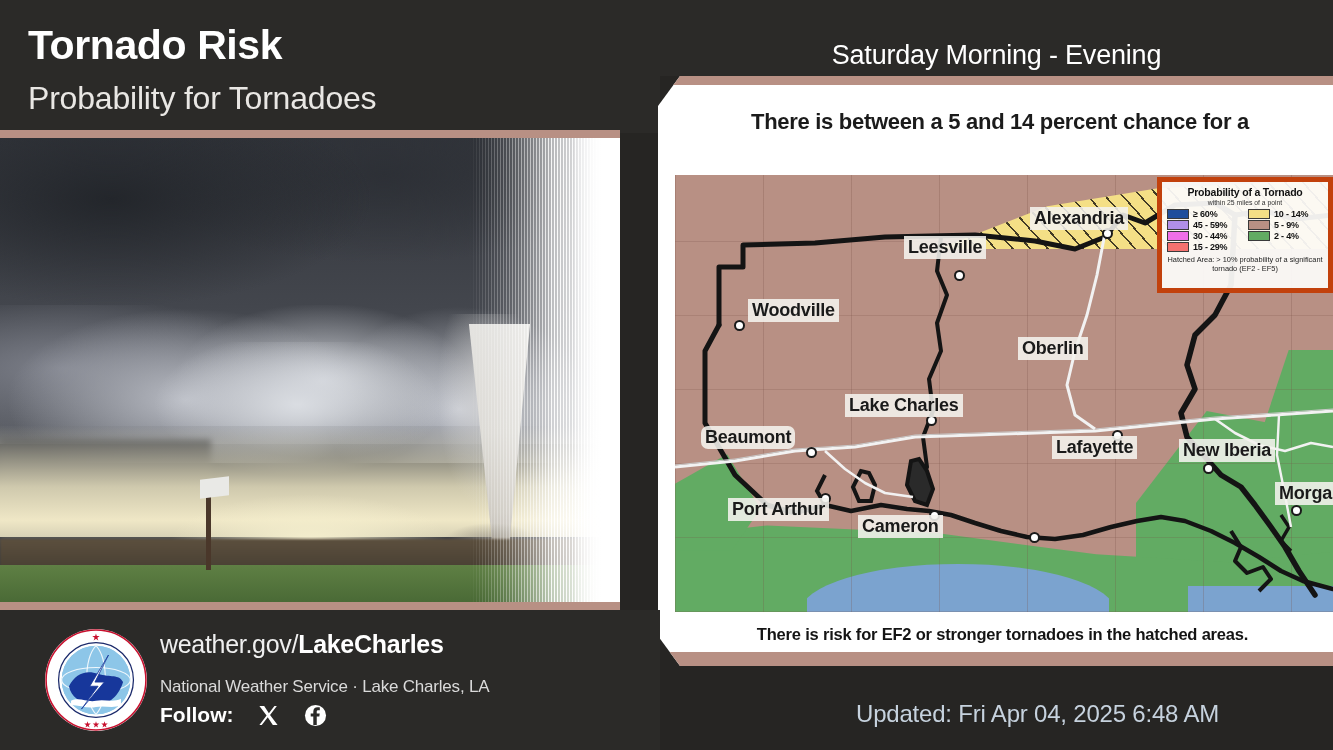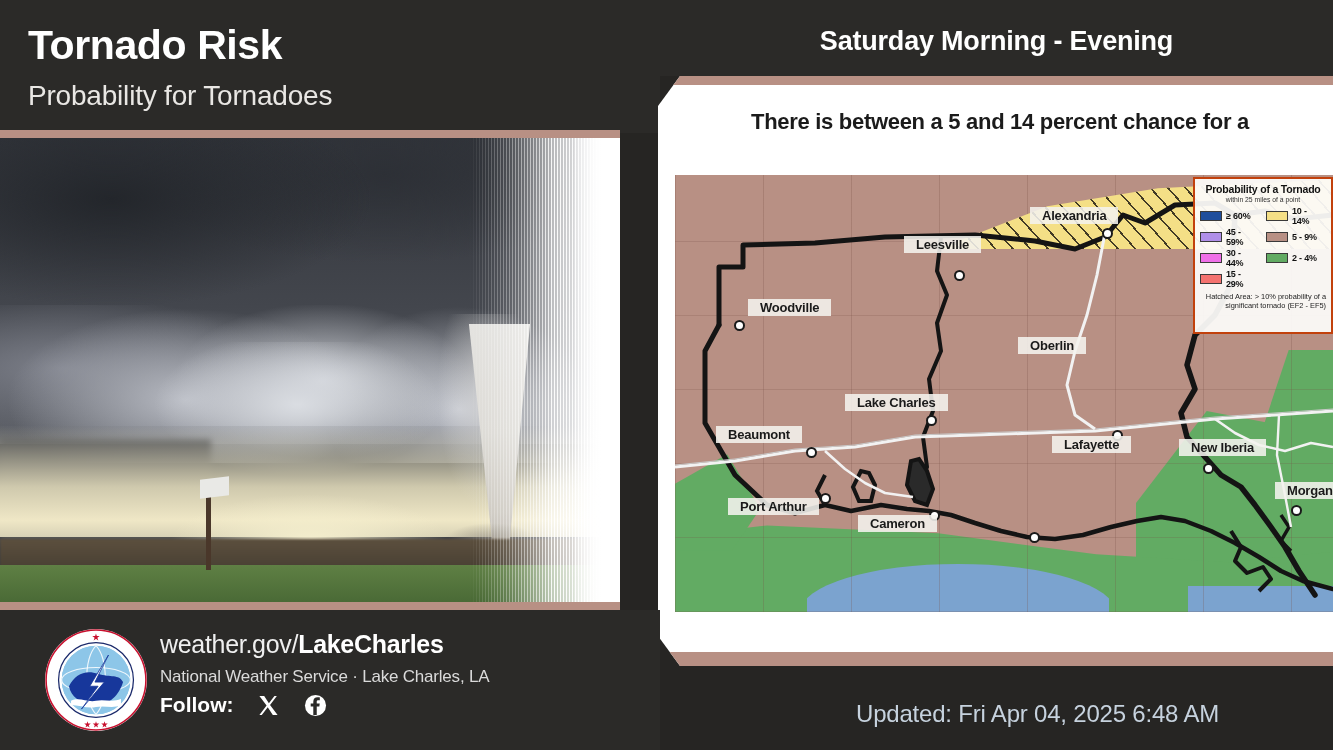--- a/index.html
+++ b/index.html
@@ -11,30 +11,30 @@
   }
 
   
   #left-header { position:absolute; left:0; top:0; width:660px; height:133px; background:#2b2a28; }
   #title-main {
     position:absolute; left:28px; top:22px;
     font-size:41px; font-weight:bold; color:#ffffff; letter-spacing:-0.4px;
   }
   #title-sub {
     position:absolute; left:28px; top:80px;
-    font-size:28px; font-weight:normal; color:#e9e7e4; letter-spacing:-0.2px;
+    font-size:32px; font-weight:normal; color:#e9e7e4; letter-spacing:-0.2px;
   }
 
   
   #right-header {
     position:absolute; left:660px; top:0; width:673px; height:76px; background:#2b2a28;
   }
   #period-label {
-    position:absolute; width:100%; top:26px; text-align:center;
-    font-size:27px; font-weight:bold; color:#ffffff; letter-spacing:-0.2px;
+    position:absolute; width:100%; top:40px; text-align:center;
+    font-size:27px; font-weight:normal; color:#ffffff; letter-spacing:-0.2px;
   }
 
   
   #photo-frame {
     position:absolute; left:0; top:130px; width:620px; height:480px;
     background:#b89084; overflow:hidden;
   }
   #photo {
     position:absolute; left:0; top:8px; width:620px; height:464px; overflow:hidden;
     background:#3b3e44;
@@ -189,55 +189,55 @@
     opacity:0.85;
   }
   .map-svg { position:absolute; inset:0; width:100%; height:100%; }
   .city-dot {
     position:absolute; width:11px; height:11px; border-radius:50%;
     background:#ffffff; border:2px solid #1a1a1a; left:0; top:0;
   }
   .city-label {
     position:absolute; white-space:nowrap;
     background:rgba(244,242,238,0.88);
-    font-size:13px; font-weight:bold; color:#1a1a1a;
-    padding:1px 12px; letter-spacing:-0.2px;
+    font-size:18px; font-weight:bold; color:#1a1a1a;
+    padding:1px 4px; letter-spacing:-0.2px;
   }
 
   
   #legend {
-    position:absolute; right:0; top:2px; width:140px;
-    background:rgba(252,251,249,0.94); border:2px solid #c2410c;
-    padding:4px 5px 21px 5px;
+    position:absolute; right:0; top:2px; width:176px;
+    background:rgba(252,251,249,0.94); border:5px solid #c2410c;
+    padding:4px 5px 14px 5px;
   }
   #legend-title { font-size:10.5px; font-weight:bold; color:#111; text-align:center; letter-spacing:-0.2px; }
   #legend-sub { font-size:6.8px; color:#333; text-align:center; margin-top:1px; }
   #legend-grid {
     display:grid; grid-template-columns:1fr 1fr; gap:1px 6px; margin-top:3px;
   }
   .legend-item { display:flex; align-items:center; gap:4px; }
   .legend-swatch { width:22px; height:10px; border:1px solid #3a3a3a; flex:none; }
   .legend-text { font-size:9px; font-weight:bold; color:#111; letter-spacing:-0.2px; }
   #legend-note {
-    margin-top:3px; font-size:7.4px; color:#222; line-height:1.25; text-align:right;
+    margin-top:3px; font-size:7.4px; color:#222; line-height:1.25; text-align:center;
   }
 
   
   #footnote {
     position:absolute; left:40px; bottom:22px; width:645px;
     text-align:center; font-size:16.5px; font-weight:bold; color:#141414; letter-spacing:-0.2px;
   }
 
   
   #footer { position:absolute; left:0; bottom:0; width:660px; height:140px; background:#2b2a28; }
   #nws-seal { position:absolute; left:44px; top:18px; width:104px; height:104px; }
   #footer-text { position:absolute; left:160px; top:20px; }
   #site-url { font-size:25px; color:#efefef; letter-spacing:-0.3px; }
   #site-url b { font-weight:bold; color:#ffffff; }
-  #office-line { font-size:17px; color:#dadada; margin-top:8px; letter-spacing:-0.2px; }
+  #office-line { font-size:17px; color:#dadada; margin-top:18px; letter-spacing:-0.2px; }
   #follow-row { display:flex; align-items:center; gap:24px; margin-top:6px; }
   #follow-label { font-size:21px; font-weight:bold; color:#ffffff; }
   .social-icon { width:23px; height:23px; display:block; }
   #handle { font-size:21px; color:#cdd8e2; margin-left:6px; letter-spacing:-0.2px; }
 
   #updated {
     position:absolute; right:114px; bottom:22px;
     font-size:24px; color:#c6d2de; letter-spacing:-0.2px;
   }
 </style>
@@ -370,34 +370,35 @@
         <div class="city-label" style="left: 355px; top: 32px;">Alexandria</div>
         <div class="city-dot" style="left: 279px; top: 95px;"></div>
         <div class="city-label" style="left: 229px; top: 61px;">Leesville</div>
         <div class="city-dot" style="left: 59px; top: 145px;"></div>
         <div class="city-label" style="left: 73px; top: 124px;">Woodville</div>
         <div class="city-dot" style="left: 354px; top: 357px;"></div>
         <div class="city-label" style="left: 343px; top: 162px;">Oberlin</div>
         <div class="city-dot" style="left: 251px; top: 240px;"></div>
         <div class="city-label" style="left: 170px; top: 219px;">Lake Charles</div>
         <div class="city-dot" style="left: 131px; top: 272px;"></div>
-        <div class="city-label" style="left: 41px; top: 251px;">Beaumont</div>
+        <div class="city-label" style="left: 26px; top: 251px; border-radius: 7px;">Beaumont</div>
         <div class="city-dot" style="left: 437px; top: 255px;"></div>
         <div class="city-label" style="left: 377px; top: 261px;">Lafayette</div>
         <div class="city-dot" style="left: 145px; top: 318px;"></div>
         <div class="city-label" style="left: 53px; top: 323px;">Port Arthur</div>
         <div class="city-dot" style="left: 254px; top: 335px;"></div>
         <div class="city-label" style="left: 183px; top: 340px;">Cameron</div>
         <div class="city-dot" style="left: 528px; top: 288px;"></div>
         <div class="city-label" style="left: 504px; top: 264px;">New Iberia</div>
         <div class="city-dot" style="left: 616px; top: 330px;"></div>
         <div class="city-label" style="left: 600px; top: 307px;">Morgan</div>
       </div>
   </div>
 
+  <div id="footnote">There is risk for EF2 or stronger tornadoes in the hatched areas.</div>
 </div>
 
 <div id="footer">
   <svg id="nws-seal" viewBox="0 0 100 100">
     <circle cx="50" cy="50" r="49" fill="#ffffff"></circle>
     <circle cx="50" cy="50" r="48" fill="none" stroke="#c8102e" stroke-width="1.5"></circle>
     <circle cx="50" cy="50" r="36" fill="#ffffff" stroke="#1b2a6b" stroke-width="1.2"></circle>
     <circle cx="50" cy="50" r="33" fill="#8dc6e8"></circle>
     <path d="M50 17 a33 33 0 0 1 0 66 a33 33 0 0 1 0 -66" fill="#8dc6e8"></path>
     <ellipse cx="50" cy="50" rx="33" ry="12" fill="none" stroke="#ffffff" stroke-width="1.1" opacity="0.85"></ellipse>

